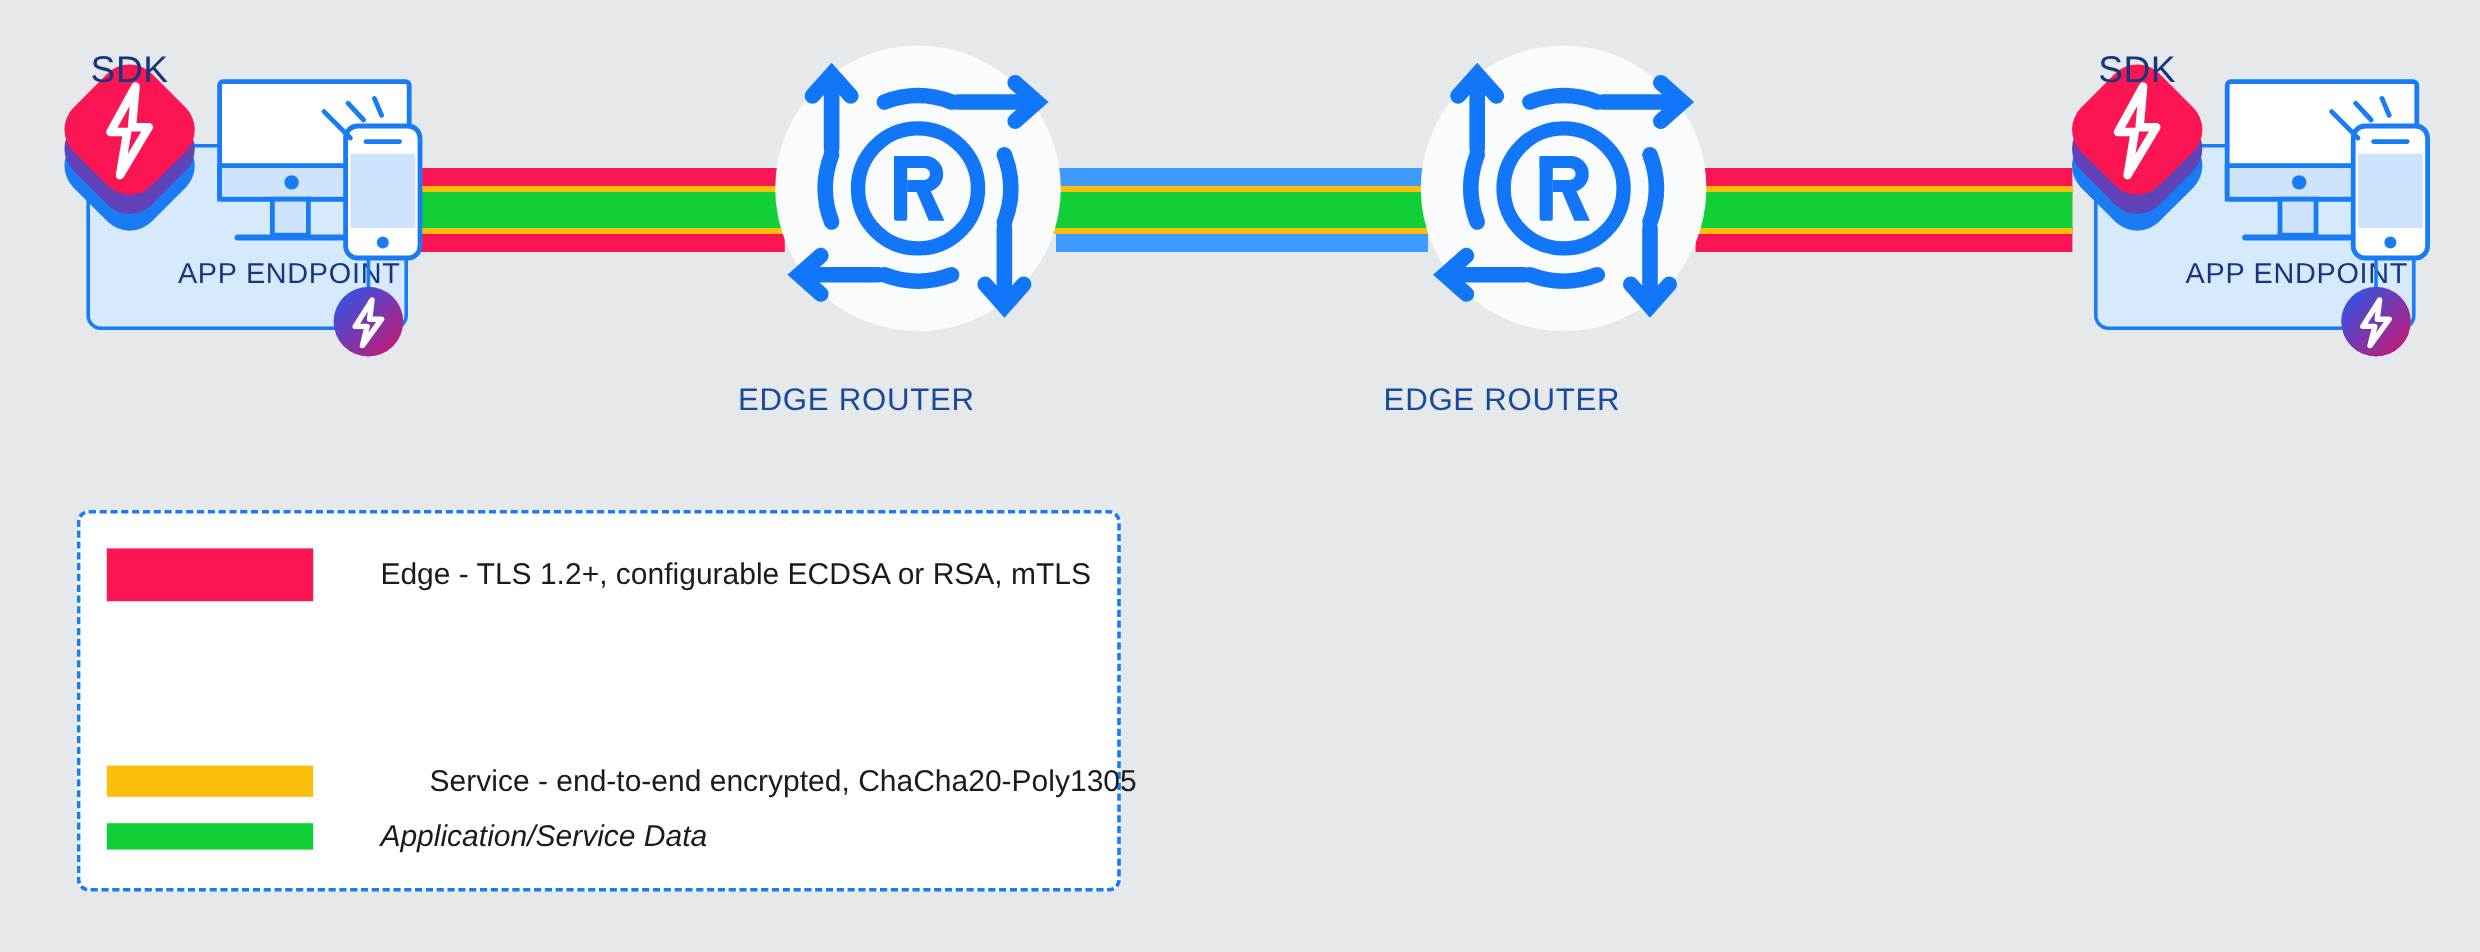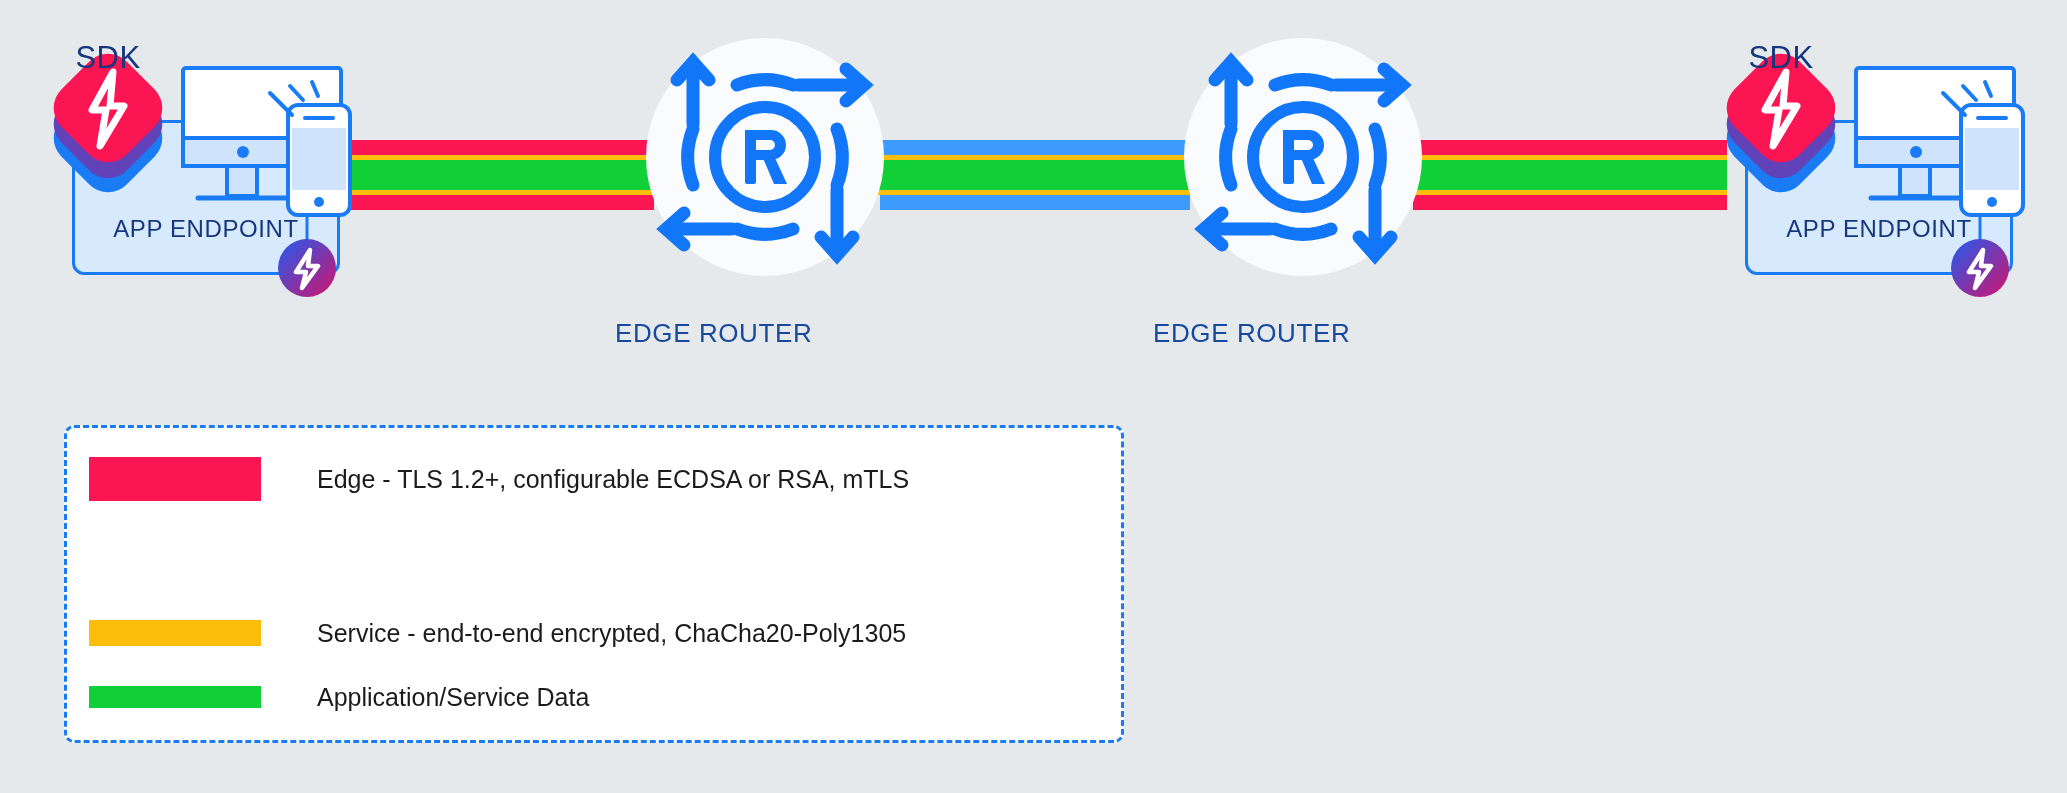--- a/index.html
+++ b/index.html
@@ -31,20 +31,21 @@
     border: 3px solid #1a7cf5;
     border-radius: 12px;
   }
   .endpoint-label {
     position: absolute;
     color: #16377e;
     font-size: 24px;
     letter-spacing: 0.6px;
     white-space: nowrap;
     text-align: center;
+    padding-left: 35px;
   }
   .sdk-label {
     position: absolute;
     color: #16377e;
     font-size: 31px;
     letter-spacing: 0.4px;
     white-space: nowrap;
     text-align: center;
   }
   .router-label {
@@ -69,21 +70,21 @@
     height: 793px;
     overflow: visible;
     pointer-events: none;
   }
 
   
   #legend {
     position: absolute;
     left: 64px;
     top: 425px;
-    width: 1060px;
+    width: 870px;
     height: 318px;
     box-sizing: border-box;
     background: #ffffff;
     border: 3px dashed #1a7cf5;
     border-radius: 10px;
   }
   .legend-row {
     position: absolute;
     left: 22px;
     right: 20px;
@@ -280,25 +281,25 @@
   <div class="sdk-label" style="left:1721px; top:40px; width:120px;">SDK</div>
 
   <div id="legend">
 
     <div class="legend-row" style="top:22px;">
       <div class="legend-swatch" style="background:#fb1553;"></div>
       <div class="legend-text">Edge - TLS 1.2+, configurable ECDSA or RSA, mTLS</div>
     </div>
 
 
-    <div class="legend-row" style="top:176px;">
+    <div class="legend-row" style="top:194px;gap:41px;">
       <div class="legend-swatch short" style="background:#fdbe0b;"></div>
       <div class="legend-text">Service - end-to-end encrypted, ChaCha20-Poly1305</div>
     </div>
 
-    <div class="legend-row" style="top:240px;">
+    <div class="legend-row" style="top:240px;font-style:italic;">
       <div class="legend-swatch short" style="background:#11cf36; height:22px;"></div>
       <div class="legend-text">Application/Service Data</div>
     </div>
 
   </div>
 
 </div>
 
 </body></html>

